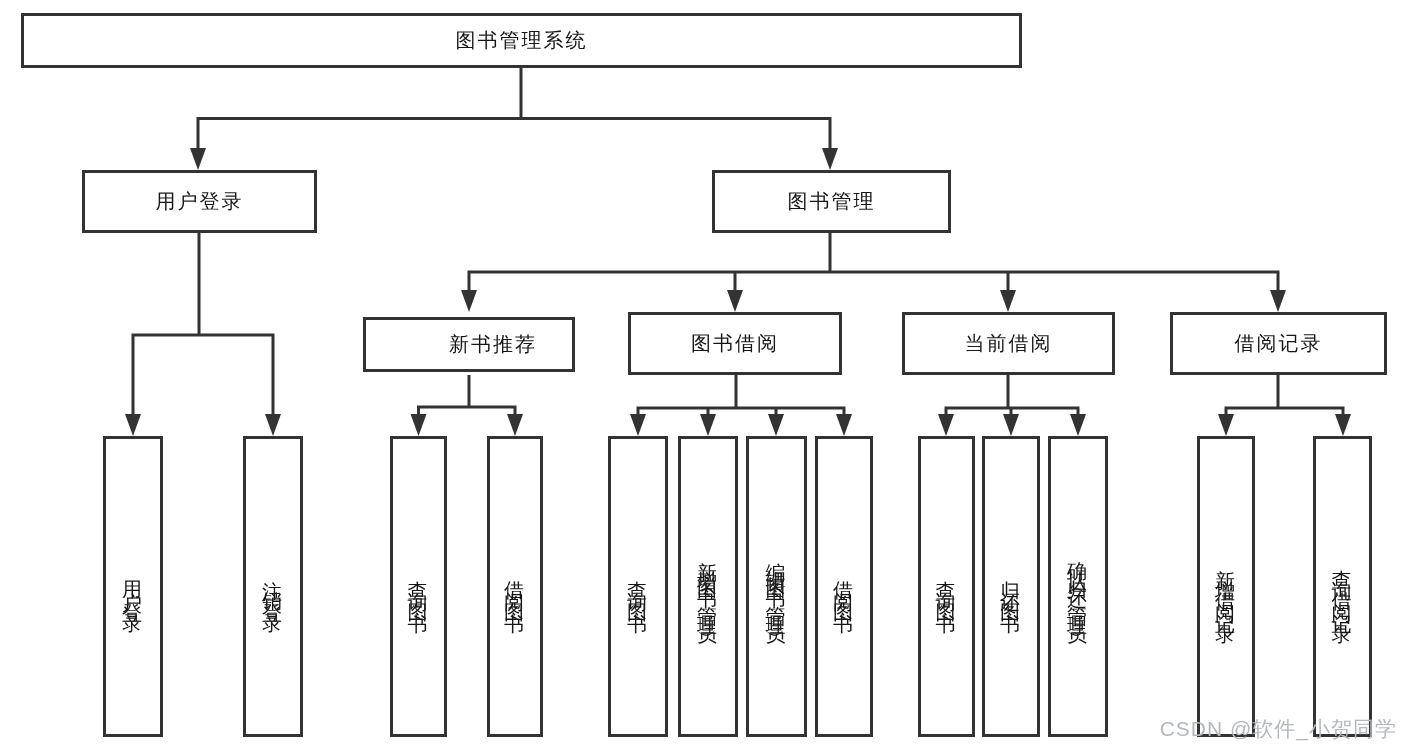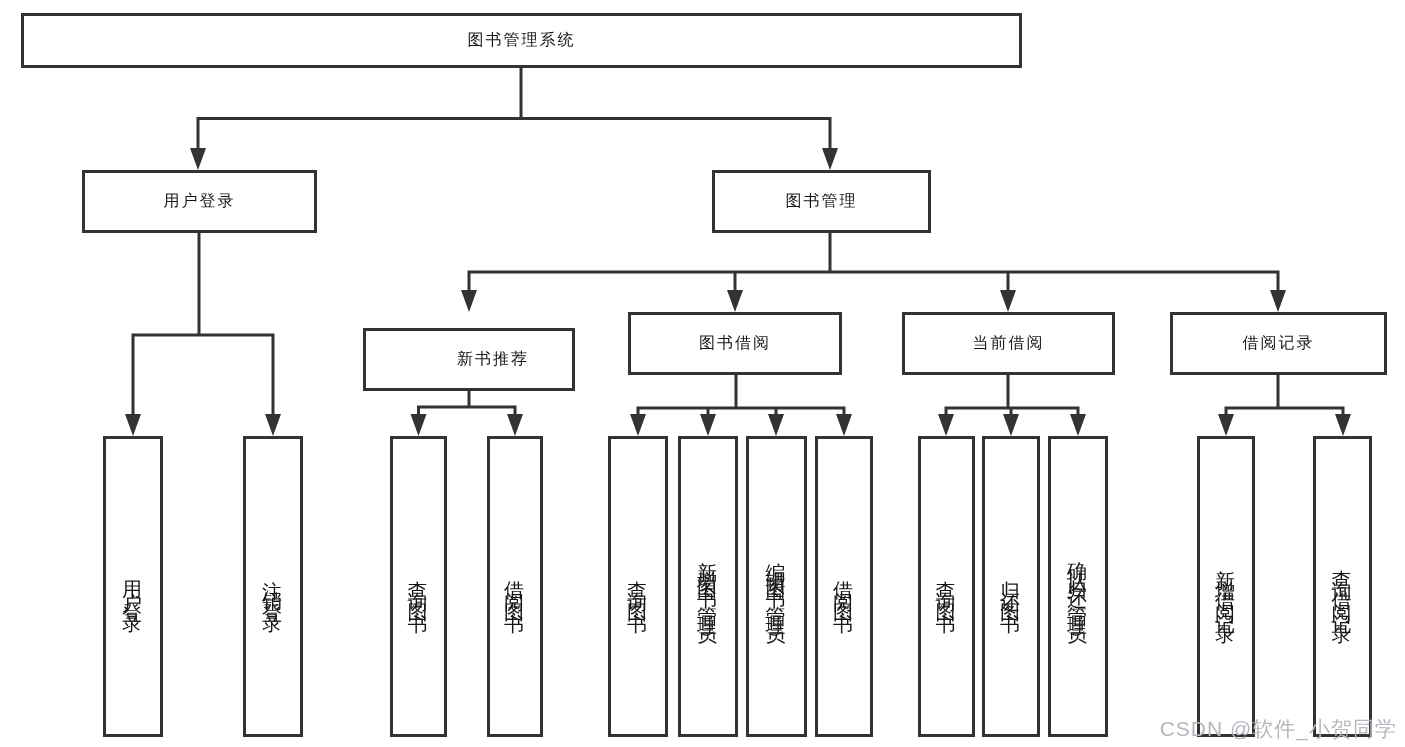--- a/index.html
+++ b/index.html
@@ -29,21 +29,21 @@
     fill: var(--line-color, #333333);
   }
   .hnode {
     position: absolute;
     box-sizing: border-box;
     background: #ffffff;
     border: 3px solid var(--border-color, #333333);
     display: flex;
     align-items: center;
     justify-content: center;
-    font-size: 16px;
+    font-size: 20px;
     letter-spacing: 2px;
     color: var(--text-color, #161616);
     white-space: nowrap;
   }
   .vnode {
     position: absolute;
     top: 436px;
     height: 301px;
     box-sizing: border-box;
     background: #ffffff;
@@ -128,25 +128,25 @@
     </g>
   </svg>
 
   <div class="hnode" style="left:21px; top:13px; width:1001px; height:55px;">
     <span>图书管理系统</span>
   </div>
 
   <div class="hnode" style="left:82px; top:170px; width:235px; height:63px;">
     <span>用户登录</span>
   </div>
-  <div class="hnode" style="left:712px; top:170px; width:219px; height:63px;">
+  <div class="hnode" style="left:712px; top:170px; width:239px; height:63px;">
     <span>图书管理</span>
   </div>
 
-  <div class="hnode" style="left:363px; top:328px; width:212px; height:63px;padding-left:48px;">
+  <div class="hnode" style="left:363px; top:317px; width:212px; height:55px;padding-left:48px;">
     <span>新书推荐</span>
   </div>
   <div class="hnode" style="left:628px; top:312px; width:214px; height:63px;justify-content:center;">
     <span>图书借阅</span>
   </div>
   <div class="hnode" style="left:1170px; top:312px; width:217px; height:63px;">
     <span>借阅记录</span>
   </div>
   <div class="hnode" style="left:902px; top:312px; width:213px; height:63px;">
     <span>当前借阅</span>

